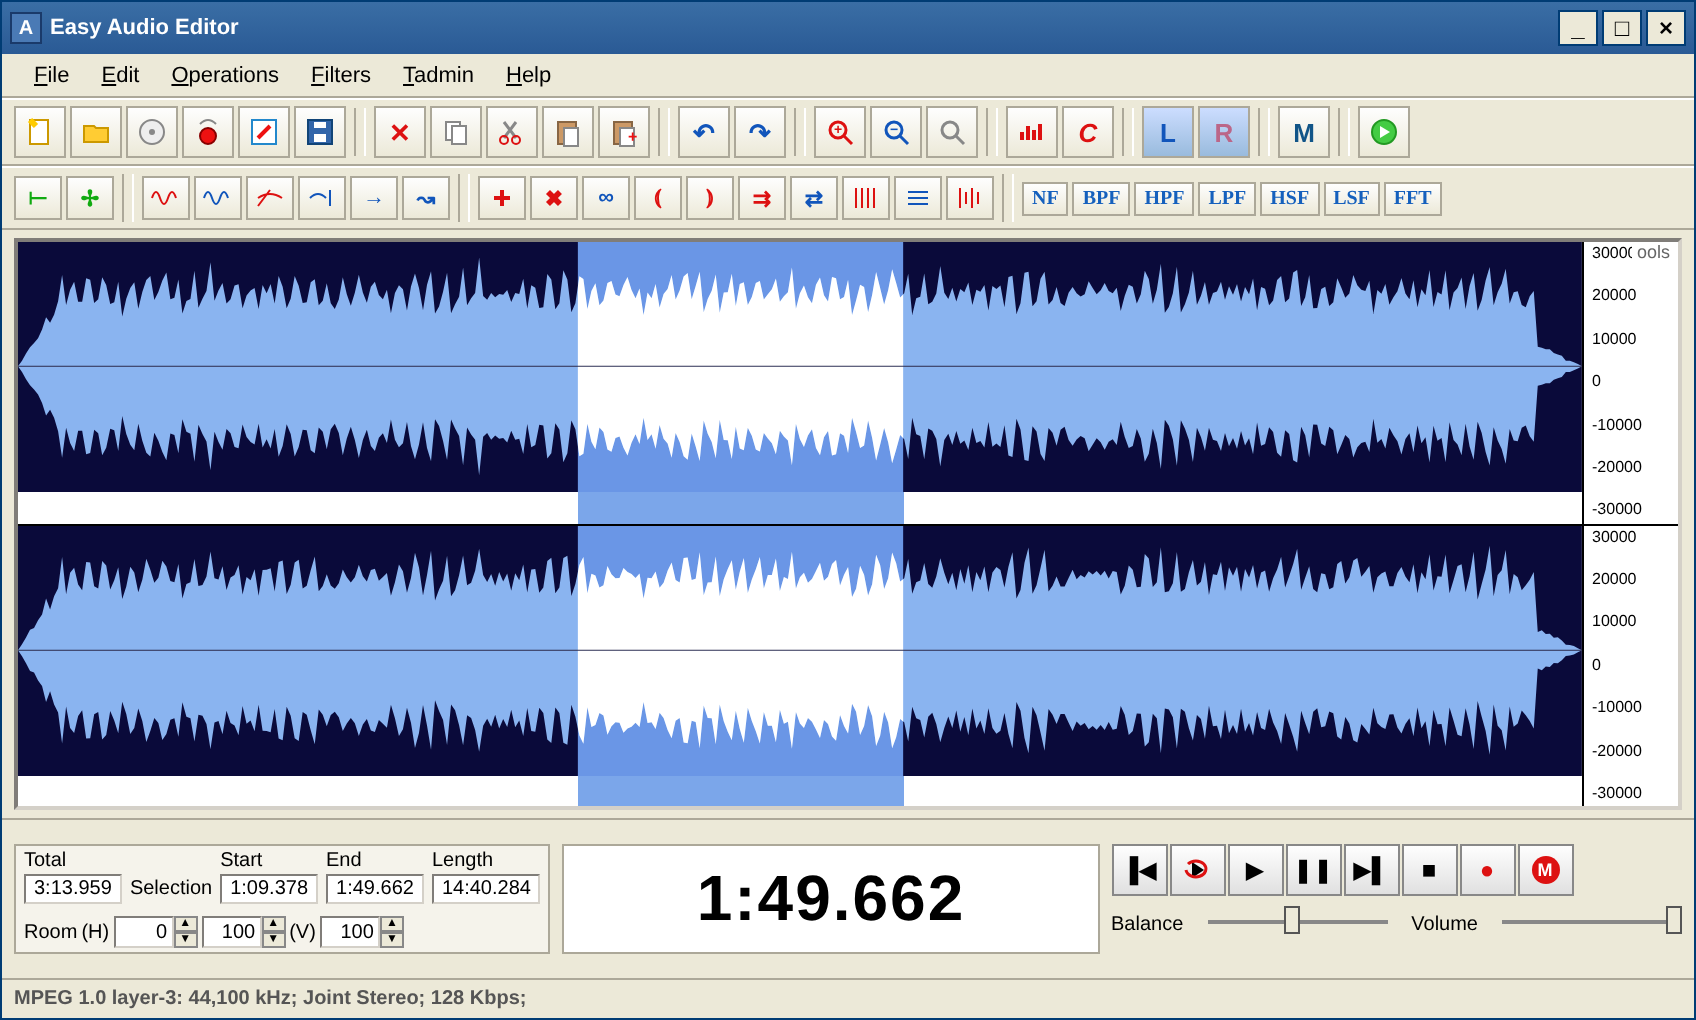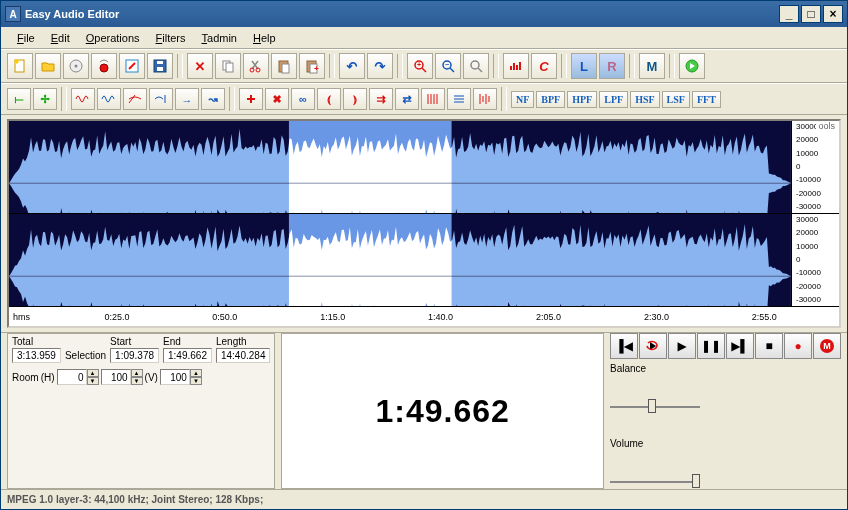--- a/index.html
+++ b/index.html
@@ -25,35 +25,35 @@
 .wf-track { flex: 1; position: relative; background: #fff; overflow: hidden; }
 .wf-track + .wf-track { border-top: 1px solid #000; }
 .wf-ruler-seg { flex: 1; display: flex; flex-direction: column; justify-content: space-between; font-size: 8px; color: #000; padding: 2px 2px 2px 4px; position: relative; }
 .wf-ruler-seg + .wf-ruler-seg { border-top: 1px solid #000; }
 .wf-ruler-seg span { line-height: 1; }
 .wf-selection { position: absolute; top: 0; bottom: 0; background: rgba(100,150,230,0.85); z-index: 1; }
 .wf-svg { position: absolute; inset: 0; z-index: 2; }
 .wf-timeline { height: 20px; background: #fff; border-top: 1px solid #000; position: relative; font-size: 9px; color: #000; display:flex; align-items:center; }
 .wf-timeline .hms { position:absolute; left:4px; }
 .wf-timeline .tick { position:absolute; transform: translateX(-50%); }
-.bottom-panel { display: flex; padding: 0 6px; gap: 6px; align-items: stretch; border-top: 1px solid #aca899; }
+.bottom-panel { display: flex; padding: 12px 6px; gap: 6px; align-items: stretch; border-top: 1px solid #aca899; }
 .info-box { border: 1px solid #aca899; background: #f5f3eb; padding: 2px 4px; display: flex; flex-direction: column; gap: 2px; font-size: 10px; }
 .info-grid { display: grid; grid-template-columns: auto auto auto auto auto; gap: 1px 4px; align-items:center; }
 .info-grid .lbl { color: #000; }
 .info-grid .val { background: #fff; border: 1px inset #d4d0c8; padding: 1px 4px; min-width: 46px; text-align: left; }
 .room-row { display:flex; align-items:center; gap:2px; margin-top:4px; }
 .spin { display: inline-flex; align-items: center; }
 .spin input { width: 30px; height: 16px; border: 1px inset #d4d0c8; text-align: right; padding-right: 2px; font-size: 10px; }
 .spin .arrows { display: flex; flex-direction: column; }
 .spin .arrows div { width: 12px; height: 8px; border: 1px solid #888; background: #ece9d8; font-size: 6px; line-height: 6px; text-align: center; cursor:pointer; }
 .time-display { flex: 1; border: 1px solid #aca899; background: #fff; display: flex; align-items: center; justify-content: center; font-size: 32px; font-weight: bold; font-family: Arial; letter-spacing: 1px; }
 .transport { display: flex; flex-direction: column; gap: 4px; }
 .transport-btns { display: flex; gap: 1px; }
 .tp-btn { width: 28px; height: 26px; border: 1px solid #888; background: linear-gradient(to bottom, #fefefe, #e0e0e0); display:flex; align-items:center; justify-content:center; cursor:pointer; font-size:12px; }
-.sliders { display: flex; gap: 24px; align-items:flex-start; font-size: 10px; flex-direction: column; }
+.sliders { display: flex; gap: 12px; align-items:flex-end; font-size: 10px; }
 .slider { position: relative; width: 90px; height: 16px; }
 .slider .track { position:absolute; top:50%; left:0; right:0; height:2px; background:#888; }
 .slider .thumb { position:absolute; top:1px; width:8px; height:14px; background:#ece9d8; border:1px solid #555; cursor:pointer; }
 .statusbar { height: 20px; border-top: 1px solid #aca899; display:flex; align-items:center; padding:0 6px; font-size: 10px; color: #555; font-weight:bold; justify-content: space-between; }
 svg.ic { width: 16px; height: 16px; }
 </style>
 </head>
 <body>
 
 <div class="window">
@@ -297,30 +297,20 @@
           <span>30000</span>
           <span>20000</span>
           <span>10000</span>
           <span>0</span>
           <span>-10000</span>
           <span>-20000</span>
           <span>-30000</span>
         </div>
       </div>
     </div>
-    <div class="wf-timeline">
-      <span class="hms">hms</span>
-      <span class="tick" style="left:13%">0:25.0</span>
-      <span class="tick" style="left:26%">0:50.0</span>
-      <span class="tick" style="left:39%">1:15.0</span>
-      <span class="tick" style="left:52%">1:40.0</span>
-      <span class="tick" style="left:65%">2:05.0</span>
-      <span class="tick" style="left:78%">2:30.0</span>
-      <span class="tick" style="left:91%">2:55.0</span>
-    </div>
   </div>
 
   <div class="bottom-panel">
     <div class="info-box">
       <div class="info-grid">
         <span class="lbl">Total</span>
         <span></span>
         <span class="lbl">Start</span>
         <span class="lbl">End</span>
         <span class="lbl">Length</span>

